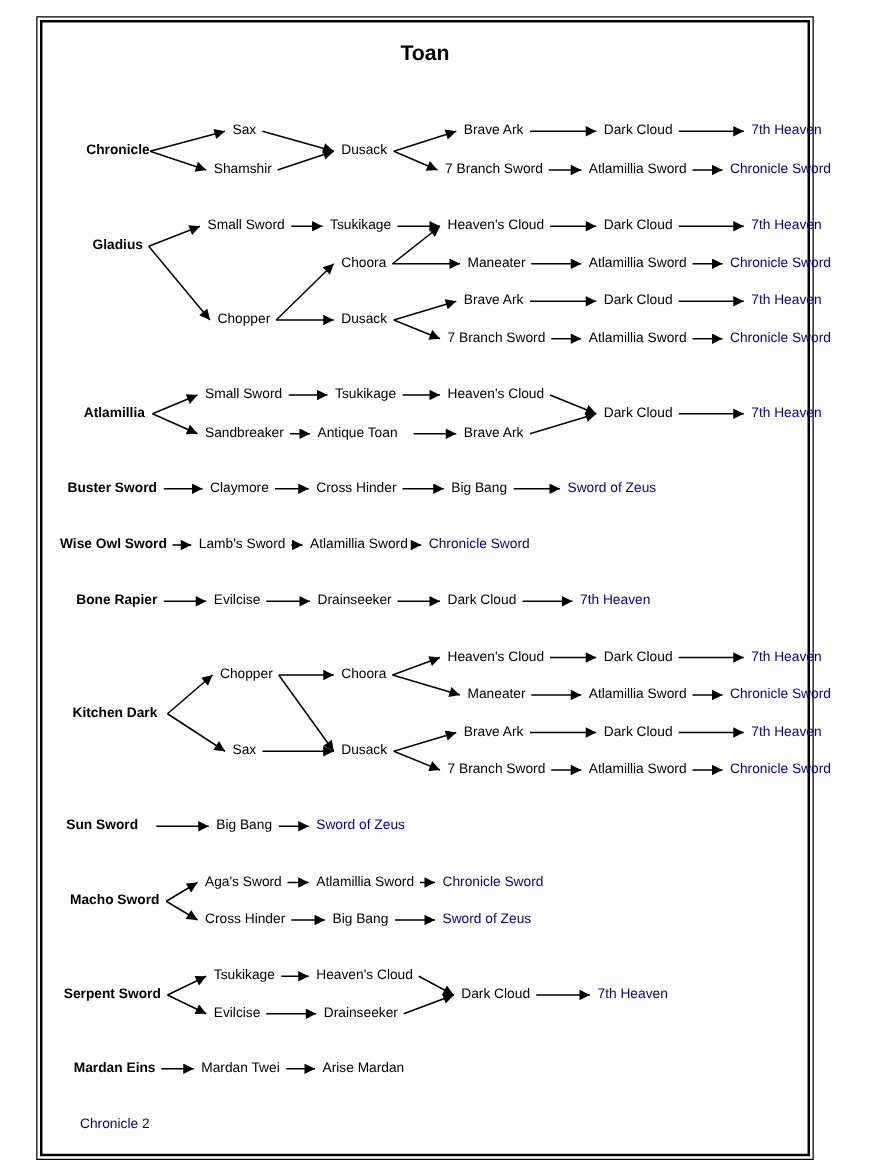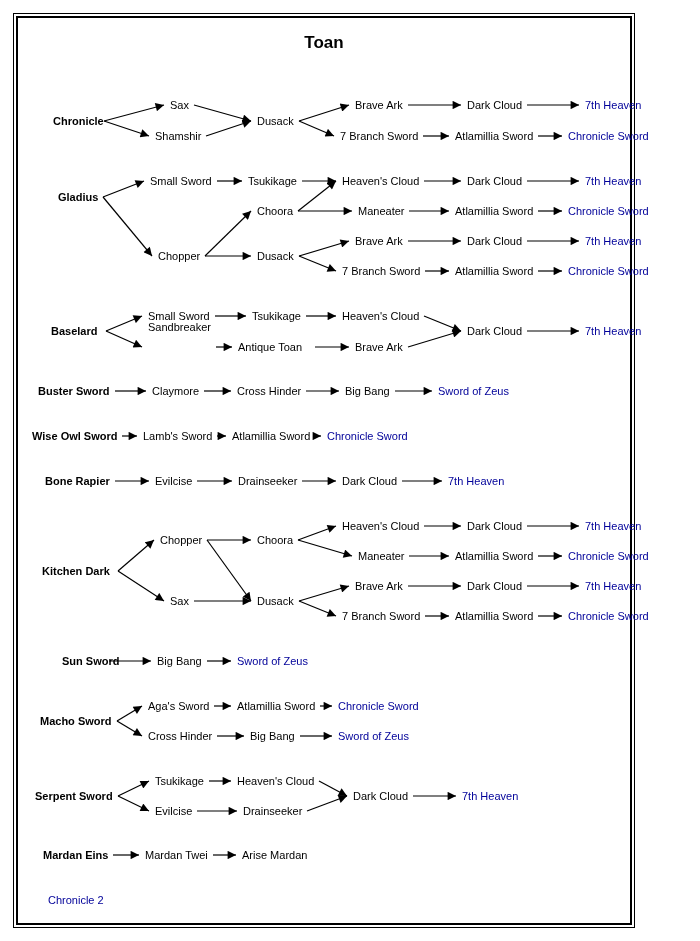--- a/index.html
+++ b/index.html
@@ -2,20 +2,21 @@
 <html><head>
 <meta charset="utf-8">
 <style>
   html,body{margin:0;padding:0;background:#ffffff;}
   .page{
     position:relative;
     width:648px;height:941px;
     background:#ffffff;
     font-family:"Liberation Sans", sans-serif;
     overflow:hidden;
+    margin-left:16px;
   }
   .frame-outer{
     position:absolute; inset:13px;
     border:1px solid #000000;
     pointer-events:none;
   }
   .frame-inner{
     position:absolute; inset:16px;
     border:2px solid #000000;
     pointer-events:none;
@@ -161,25 +162,25 @@
       <span class="node mid" style="left: 455px; top: 211px;">Atlamillia Sword</span>
       <span class="node final" style="left: 568px; top: 211px;">Chronicle Sword</span>
       <span class="node mid" style="left: 158px; top: 256px;">Chopper</span>
       <span class="node mid" style="left: 257px; top: 256px;">Dusack</span>
       <span class="node mid" style="left: 355px; top: 241px;">Brave Ark</span>
       <span class="node mid" style="left: 467px; top: 241px;">Dark Cloud</span>
       <span class="node final" style="left: 585px; top: 241px;">7th Heaven</span>
       <span class="node mid" style="left: 342px; top: 271px;">7 Branch Sword</span>
       <span class="node mid" style="left: 455px; top: 271px;">Atlamillia Sword</span>
       <span class="node final" style="left: 568px; top: 271px;">Chronicle Sword</span>
-      <span class="node root" style="left: 51px; top: 331px;">Baselard</span>
+      <span class="node root" style="left: 51px; top: 331px;">Atlamillia</span>
       <span class="node mid" style="left: 148px; top: 316px;">Small Sword</span>
       <span class="node mid" style="left: 252px; top: 316px;">Tsukikage</span>
       <span class="node mid" style="left: 342px; top: 316px;">Heaven's Cloud</span>
-      <span class="node mid" style="left: 148px; top: 327px; text-align: right;">Sandbreaker</span>
+      <span class="node mid" style="left: 148px; top: 347px; text-align: right;">Sandbreaker</span>
       <span class="node mid" style="left: 238px; top: 347px;">Antique Toan</span>
       <span class="node mid" style="left: 355px; top: 347px;">Brave Ark</span>
       <span class="node mid" style="left: 467px; top: 331px;">Dark Cloud</span>
       <span class="node final" style="left: 585px; top: 331px;">7th Heaven</span>
       <span class="node root" style="left: 38px; top: 391px;">Buster Sword</span>
       <span class="node mid" style="left: 152px; top: 391px;">Claymore</span>
       <span class="node mid" style="left: 237px; top: 391px;">Cross Hinder</span>
       <span class="node mid" style="left: 345px; top: 391px;">Big Bang</span>
       <span class="node final" style="left: 438px; top: 391px;">Sword of Zeus</span>
       <span class="node root" style="left: 32px; top: 436px;">Wise Owl Sword</span>
@@ -201,21 +202,21 @@
       <span class="node mid" style="left: 455px; top: 556px;">Atlamillia Sword</span>
       <span class="node final" style="left: 568px; top: 556px;">Chronicle Sword</span>
       <span class="node mid" style="left: 170px; top: 601px;">Sax</span>
       <span class="node mid" style="left: 257px; top: 601px;">Dusack</span>
       <span class="node mid" style="left: 355px; top: 586px;">Brave Ark</span>
       <span class="node mid" style="left: 467px; top: 586px;">Dark Cloud</span>
       <span class="node final" style="left: 585px; top: 586px;">7th Heaven</span>
       <span class="node mid" style="left: 342px; top: 616px;">7 Branch Sword</span>
       <span class="node mid" style="left: 455px; top: 616px;">Atlamillia Sword</span>
       <span class="node final" style="left: 568px; top: 616px;">Chronicle Sword</span>
-      <span class="node root" style="left: 62px; top: 661px;">Sun Sword</span>
+      <span class="node root" style="left: 37px; top: 661px;">Sun Sword</span>
       <span class="node mid" style="left: 157px; top: 661px;">Big Bang</span>
       <span class="node final" style="left: 237px; top: 661px;">Sword of Zeus</span>
       <span class="node root" style="left: 40px; top: 721px;">Macho Sword</span>
       <span class="node mid" style="left: 148px; top: 706px;">Aga's Sword</span>
       <span class="node mid" style="left: 237px; top: 706px;">Atlamillia Sword</span>
       <span class="node final" style="left: 338px; top: 706px;">Chronicle Sword</span>
       <span class="node mid" style="left: 148px; top: 736px;">Cross Hinder</span>
       <span class="node mid" style="left: 250px; top: 736px;">Big Bang</span>
       <span class="node final" style="left: 338px; top: 736px;">Sword of Zeus</span>
       <span class="node root" style="left: 35px; top: 796px;">Serpent Sword</span>

